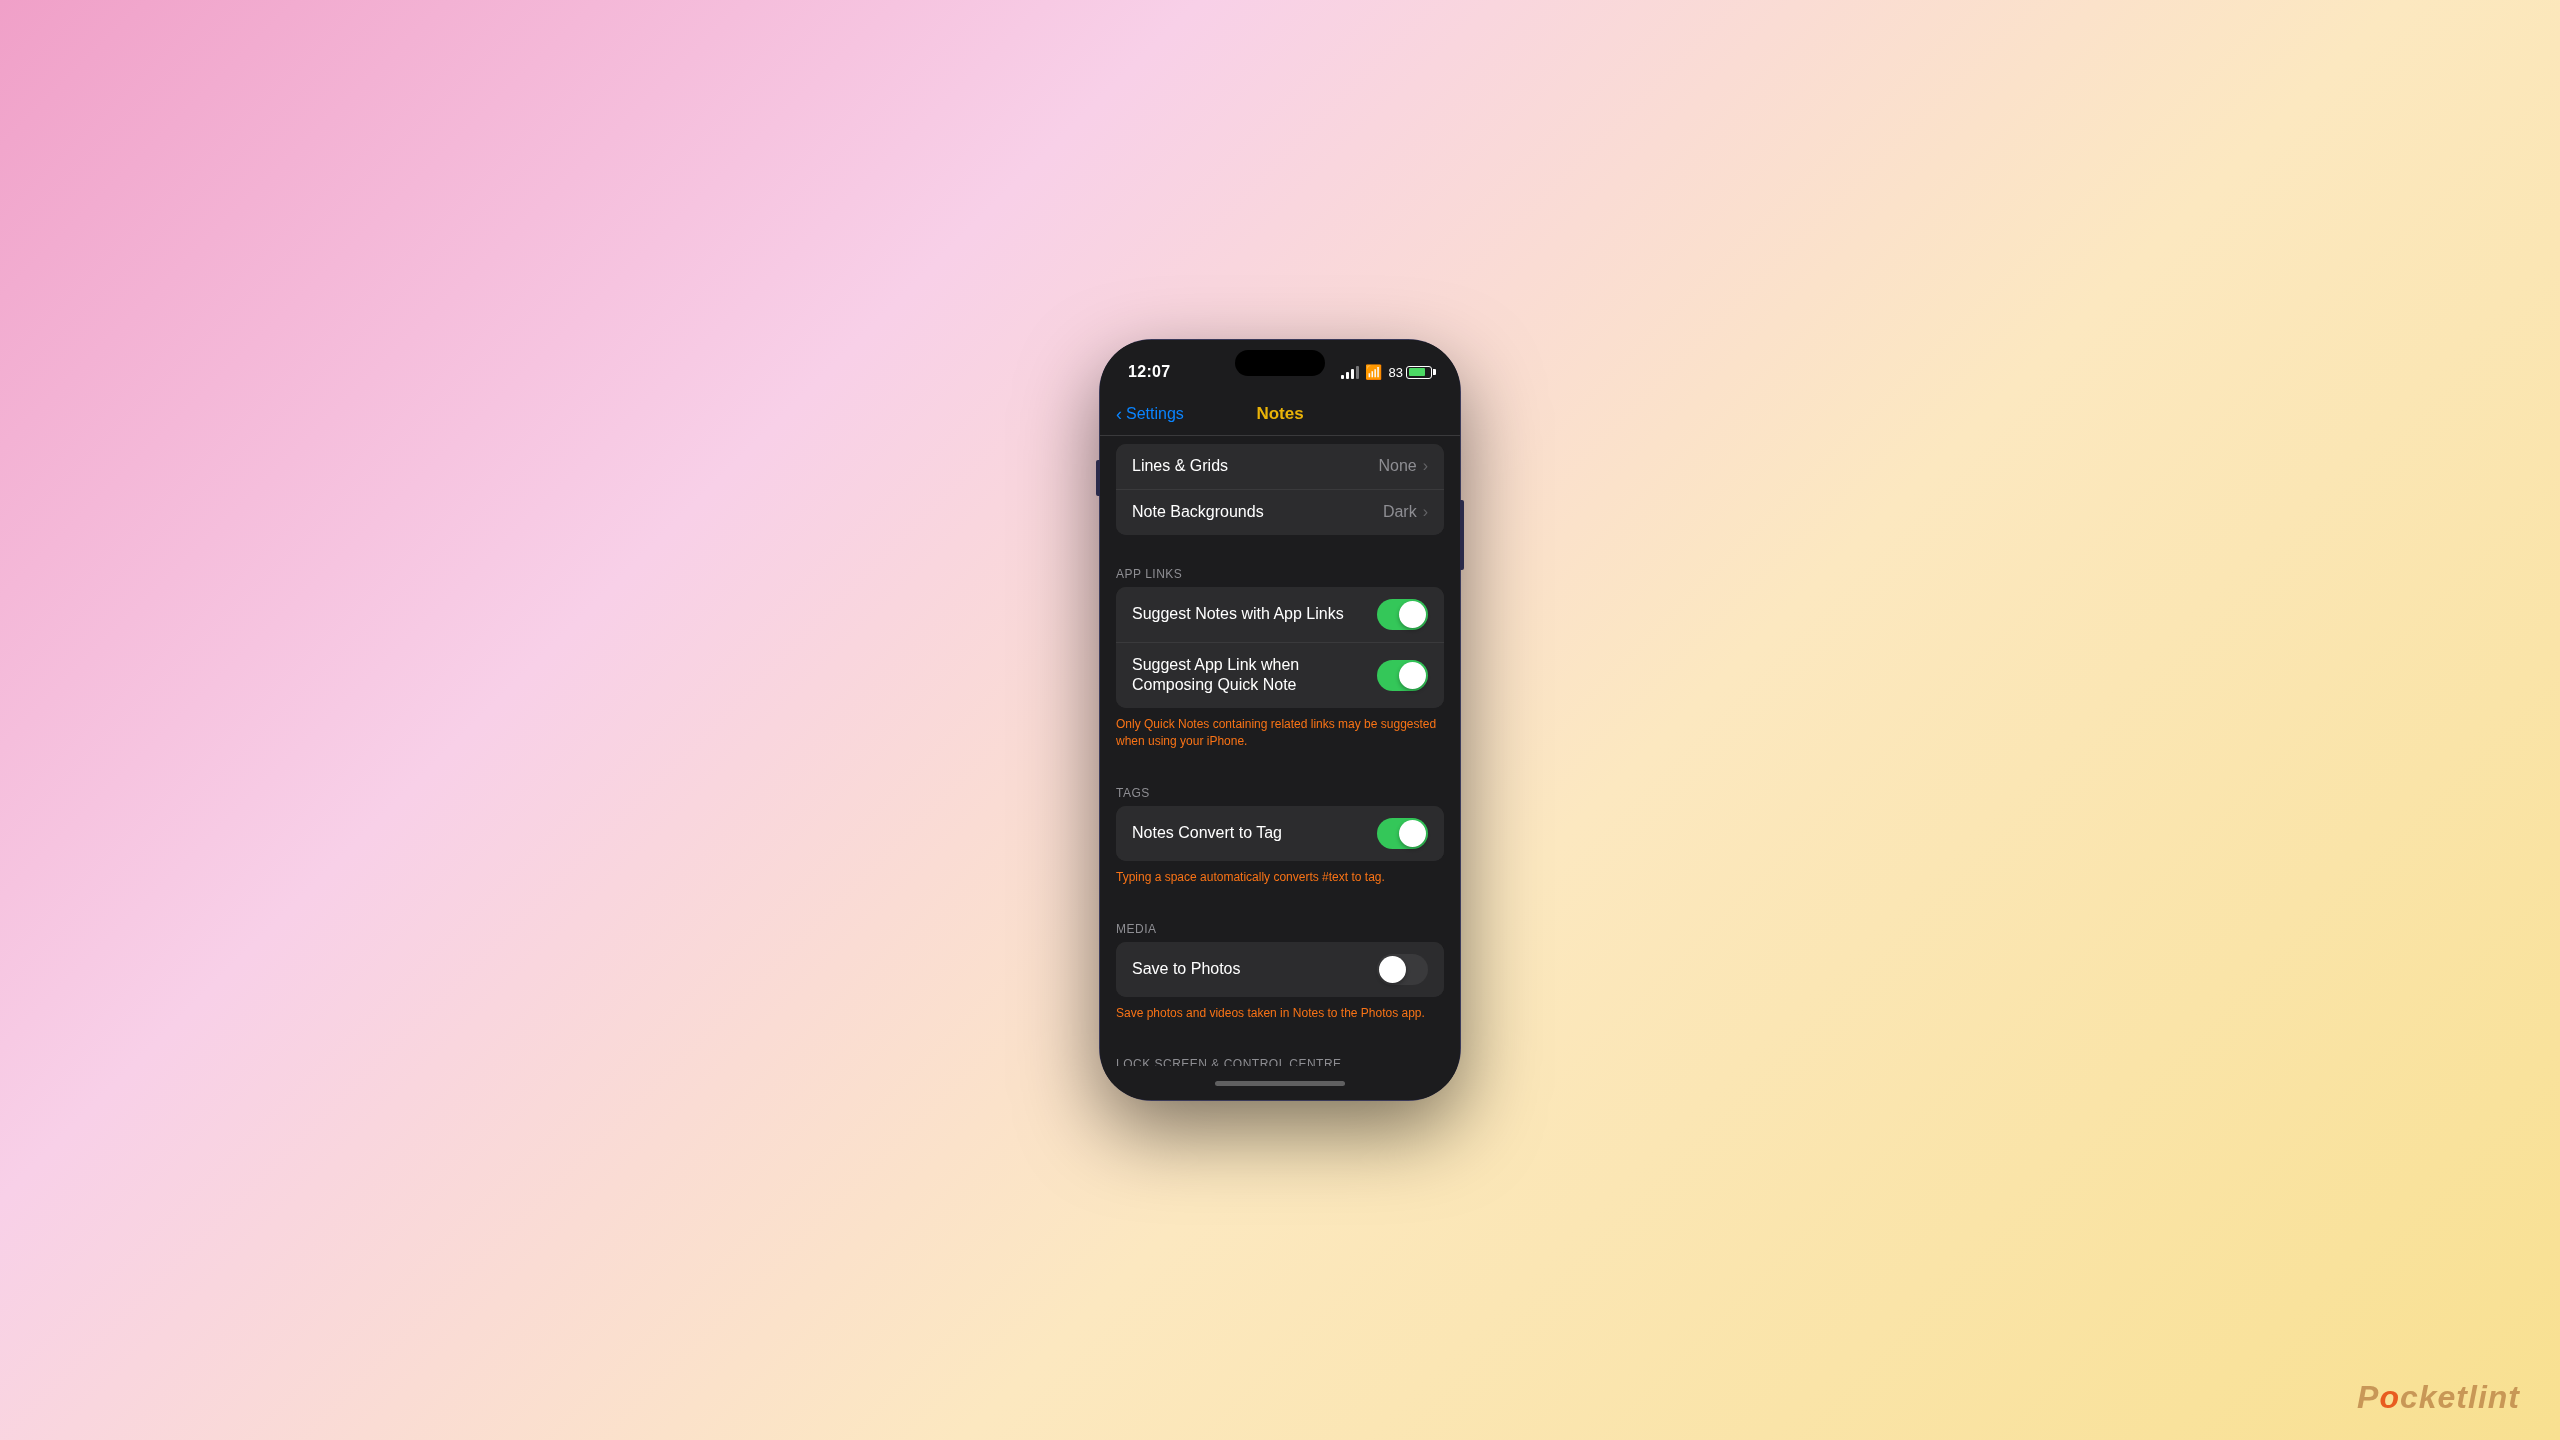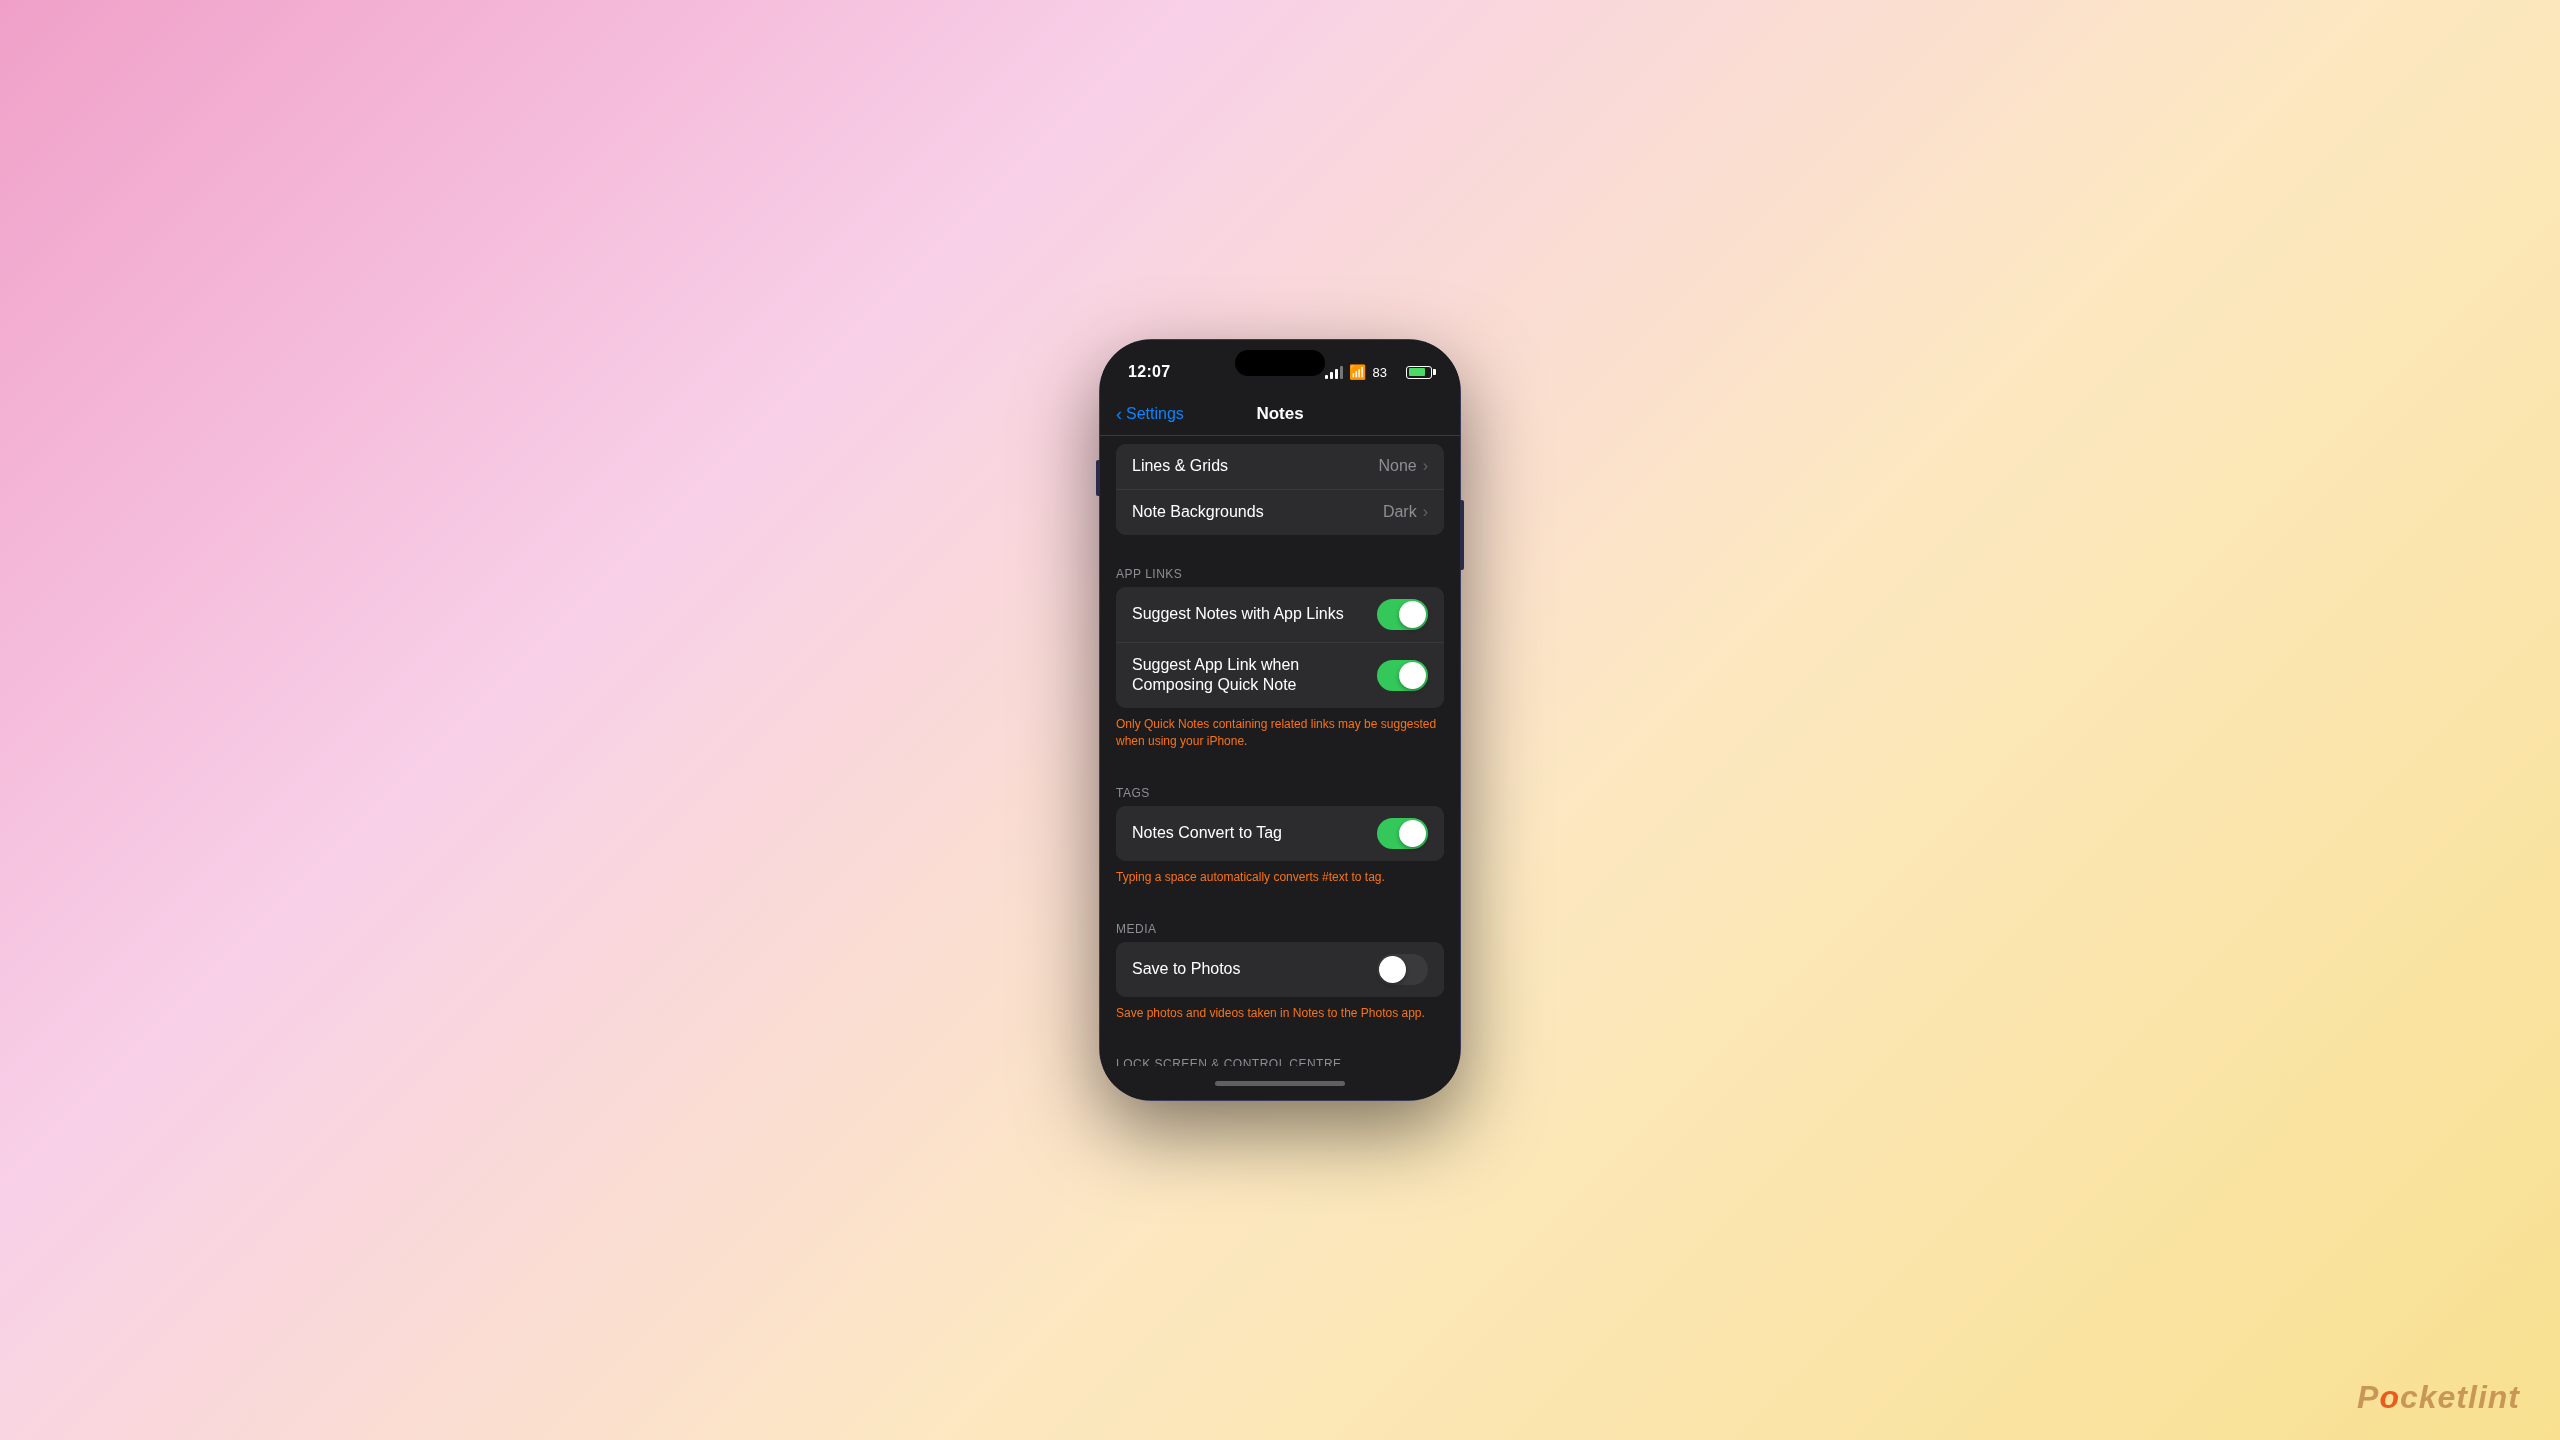--- a/index.html
+++ b/index.html
@@ -112,21 +112,21 @@
     }
 
     .wifi-icon {
       color: white;
       font-size: 14px;
     }
 
     .battery-container {
       display: flex;
       align-items: center;
-      gap: 19px;
+      gap: 3px;
     }
     .battery-text {
       font-size: 13px;
       color: white;
       font-weight: 500;
     }
     .battery-icon {
       width: 26px;
       height: 13px;
       border: 1.5px solid white;
@@ -190,21 +190,21 @@
     }
 
     .nav-back-chevron {
       font-size: 18px;
       line-height: 1;
     }
 
     .nav-title {
       font-size: 17px;
       font-weight: 600;
-      color: #ffffff;
+      color: #eab308;
     }
 
     
     .content {
       flex: 1;
       overflow-y: auto;
       background: #1c1c1e;
       padding-bottom: 30px;
     }
 

